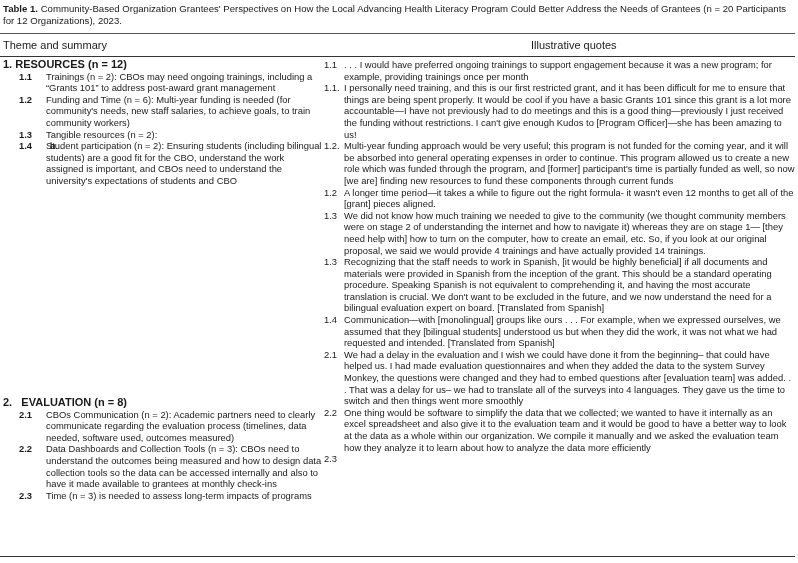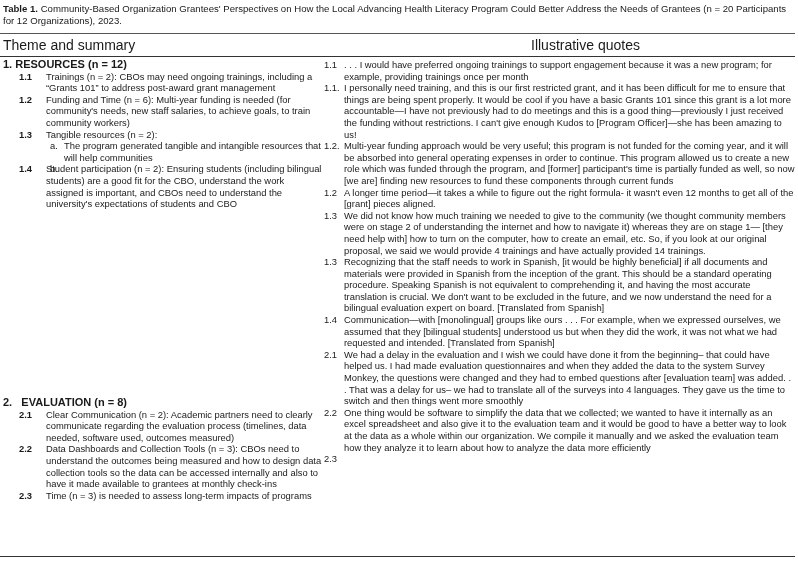--- a/index.html
+++ b/index.html
@@ -7,21 +7,21 @@
     width: 798px; height: 563px; overflow: hidden;
     font-family: "Liberation Sans", sans-serif;
     color: #1a1a1a; font-size: 9.4px; line-height: 11.6px;
     position: relative;
   }
   .caption { position: absolute; left: 3px; top: 3px; width: 790px; font-size: 9.6px; line-height: 12px; }
   .caption b { font-weight: bold; text-align: right; }
   .rule { position: absolute; left: 0; width: 795px; background: #555; }
   .rule.thick { height: 1.4px; }
   .rule.thin { height: 1px; background: #333; }
-  .hdr { position: absolute; top: 40px; font-size: 14px; }
+  .hdr { position: absolute; top: 40px; font-size: 11px; }
   .hdr-left { left: 3px; }
   .hdr-right { left: 531px; }
   .left-col { position: absolute; left: 3px; width: 320px; }
   .right-col { position: absolute; left: 324px; width: 472px; }
   .sec-title { font-weight: bold; font-size: 11px; }
   .sub { position: relative; padding-left: 43px; }
   .sub .num { position: absolute; left: 16px; font-weight: bold; }
   .sub b { font-weight: normal; }
   .letter { position: relative; padding-left: 61px; }
   .letter .lt { position: absolute; left: 47px; }
@@ -48,36 +48,36 @@
   <div class="sub">
     <span class="num">1.1</span><b>Trainings</b> <span>(n = 2)</span><span>: CBOs may need ongoing trainings, including a “Grants 101” to address post-award grant management</span>
   </div>
   <div class="sub">
     <span class="num">1.2</span><b>Funding and Time</b> <span>(n = 6)</span><span>: Multi-year funding is needed (for community's needs, new staff salaries, to achieve goals, to train community workers)</span>
   </div>
   <div class="sub">
     <span class="num">1.3</span><b>Tangible resources</b> <span>(n = 2)</span><span>:</span>
   </div>
   <div class="letter">
-    <span class="lt">a.</span><span>The program generated tangible and intangible resources that will help communities</span>
+    <span class="lt">a.</span>
   </div>
   <div class="letter">
     <span class="lt">b.</span>
   </div>
   <div class="sub">
     <span class="num">1.4</span><b>Student participation</b> <span>(n = 2)</span><span>: Ensuring students (including bilingual students) are a good fit for the CBO, understand the work assigned is important, and CBOs need to understand the university's expectations of students and CBO</span>
   </div>
 </div>
 
 <div class="left-col" style="top:397px">
   <div class="sec-title">
     <span>2.</span>&nbsp;&nbsp; <span>EVALUATION</span> <span>(n = 8)</span>
   </div>
   <div class="sub">
-    <span class="num">2.1</span><b>Clear Communication</b> <span>(n = 2)</span><span>: Academic partners need to clearly communicate regarding the evaluation process (timelines, data needed, software used, outcomes measured)</span>
+    <span class="num">2.1</span><b>CBOs Communication</b> <span>(n = 2)</span><span>: Academic partners need to clearly communicate regarding the evaluation process (timelines, data needed, software used, outcomes measured)</span>
   </div>
   <div class="sub">
     <span class="num">2.2</span><b>Data Dashboards and Collection Tools</b> <span>(n = 3)</span><span>: CBOs need to understand the outcomes being measured and how to design data collection tools so the data can be accessed internally and also to have it made available to grantees at monthly check-ins</span>
   </div>
   <div class="sub">
     <span class="num">2.3</span><b>Time</b> <span>(n = 3)</span><span> is needed to assess long-term impacts of programs</span>
   </div>
 </div>
 
 <div class="right-col" style="top:59px">

